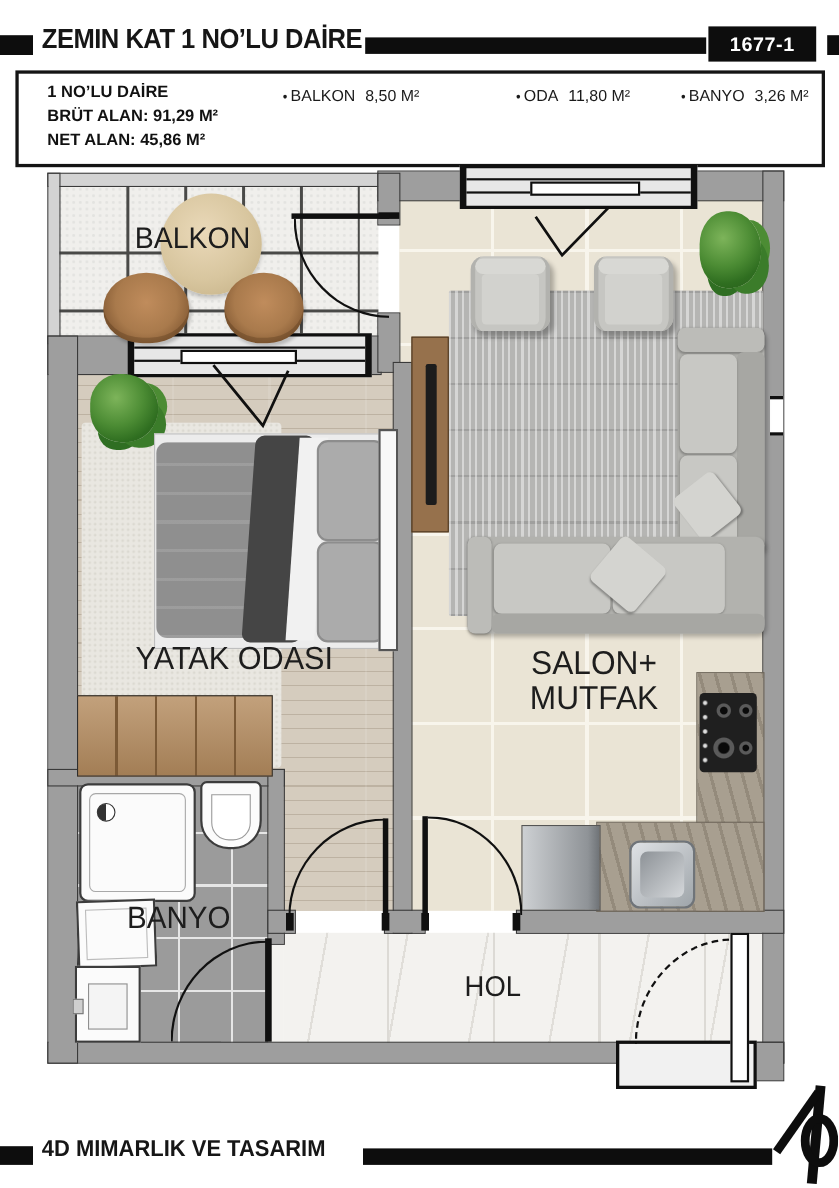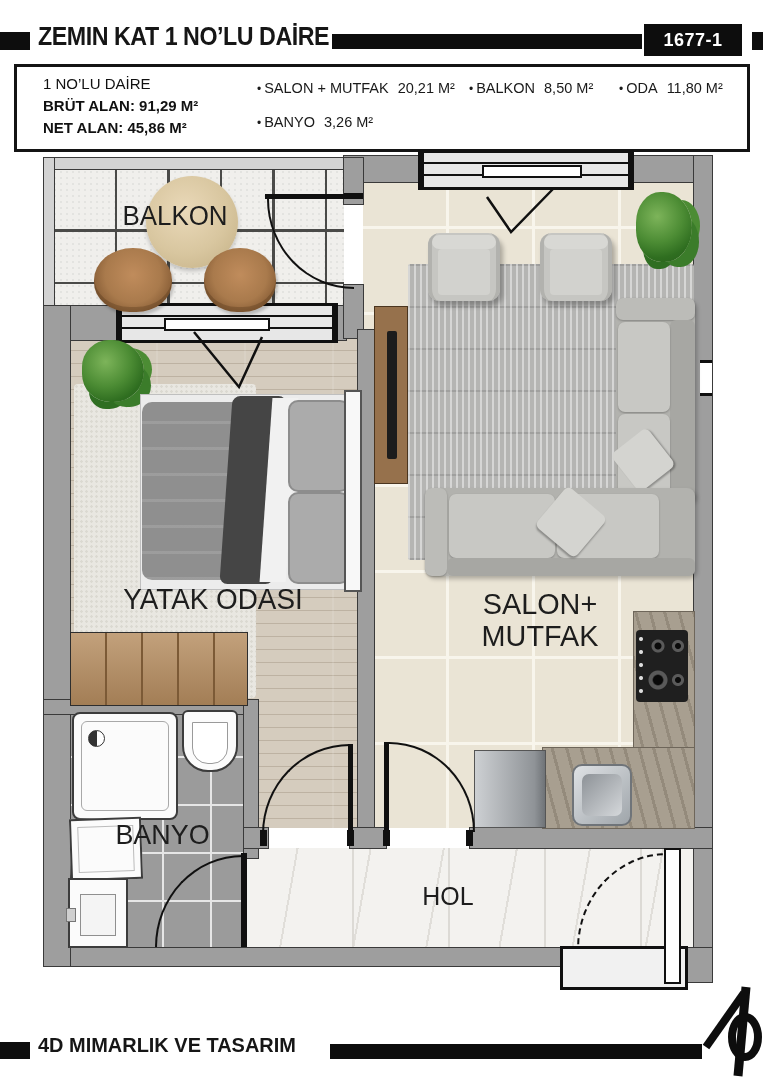--- a/index.html
+++ b/index.html
@@ -9,21 +9,21 @@
   
   .blk{position:absolute;background:#0d0d0d;}
   .hdr-title{position:absolute;left:38px;top:22px;font-size:25px;font-weight:700;
              letter-spacing:-0.5px;transform:scaleX(.93);transform-origin:left center;color:#161616;}
   .hdr-code{position:absolute;left:644px;top:24px;width:98px;height:32px;background:#0d0d0d;color:#fff;
             font-size:18px;font-weight:700;display:flex;align-items:center;justify-content:center;letter-spacing:.5px;}
   .ft-title{position:absolute;left:38px;top:1033px;font-size:21px;font-weight:700;
             letter-spacing:0;transform:scaleX(.95);transform-origin:left center;color:#161616;}
   
   .info-box{position:absolute;left:14px;top:64px;width:730px;height:82px;background:#fff;border:3px solid #141414;}
-  .il-title{position:absolute;left:26px;top:8px;font-size:15px;font-weight:400;}
+  .il-title{position:absolute;left:26px;top:8px;font-size:15px;font-weight:700;}
   .il-l2{position:absolute;left:26px;top:30px;font-size:15px;font-weight:700;}
   .il-l3{position:absolute;left:26px;top:52px;font-size:15px;font-weight:700;}
   .info-grid{position:absolute;left:240px;top:13px;right:8px;display:grid;
              grid-template-columns:212px 150px 1fr;row-gap:18px;}
   .area-item{white-space:nowrap;font-size:14.5px;color:#1a1a1a;}
   .ai-label::before{content:"•";margin-right:3px;font-size:12px;}
   .ai-value{margin-left:9px;}
   
   .wall{position:absolute;background:#9e9e9e;outline:1px solid #3a3a3a;z-index:2;}
   .thin{background:#d3d3d3;}
@@ -121,21 +121,20 @@
   <div class="hdr-title">ZEMIN KAT 1 NO’LU DAİRE</div>
   <div class="blk" style="left:332px;top:34px;width:310px;height:15px"></div>
   <div class="hdr-code">1677-1</div>
   <div class="blk" style="left:752px;top:32px;width:11px;height:18px"></div>
 
   <div class="info-box">
     <div class="il-title">1 NO’LU DAİRE</div>
     <div class="il-l2">BRÜT ALAN: 91,29 M²</div>
     <div class="il-l3">NET ALAN: 45,86 M²</div>
     <div class="info-grid">
-      <div class="area-item"><span class="ai-label">SALON + MUTFAK</span><span class="ai-value">20,21 M²</span></div>
       <div class="area-item"><span class="ai-label">BALKON</span><span class="ai-value">8,50 M²</span></div>
       <div class="area-item"><span class="ai-label">ODA</span><span class="ai-value">11,80 M²</span></div>
       <div class="area-item"><span class="ai-label">BANYO</span><span class="ai-value">3,26 M²</span></div>
       <div></div>
     </div>
   </div>
 
   <div class="abs" style="left:0;top:0;width:763px;height:1080px">
 
     <div class="floor f-balc" style="left:52px;top:169px;width:292px;height:139px"></div>

